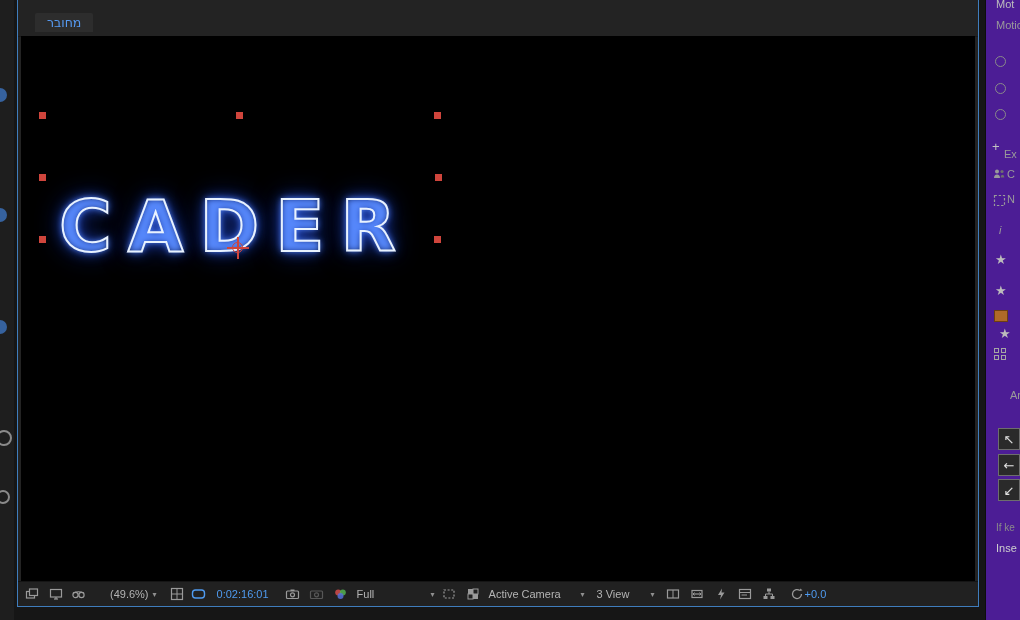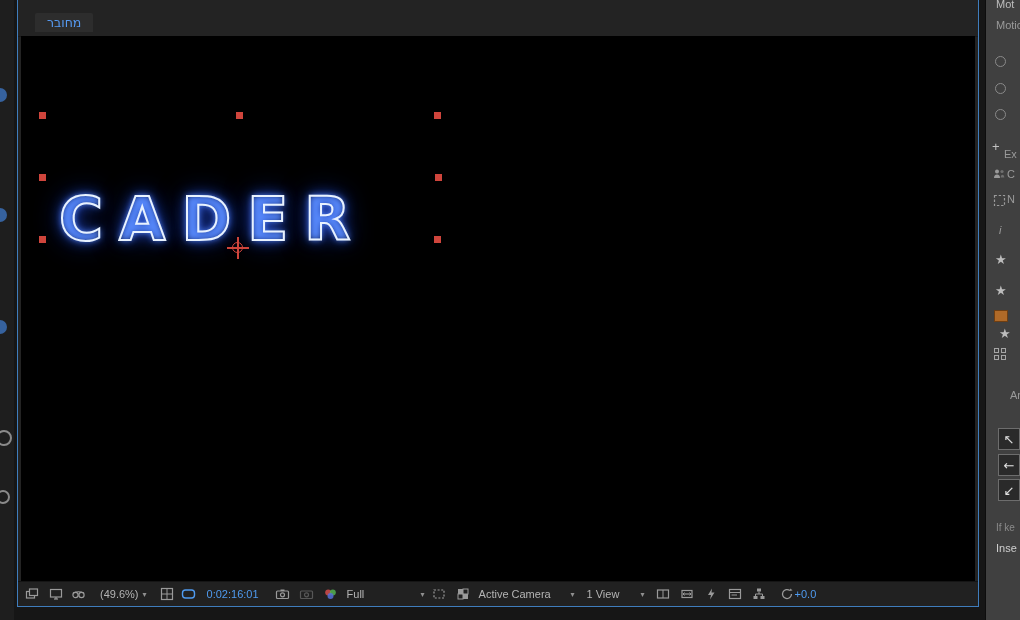--- a/index.html
+++ b/index.html
@@ -25,21 +25,21 @@
   .comp-tab-row{position:absolute;top:10px;left:0;right:0;height:26px;background:#232323;border-bottom:1px solid #1a1a1a;}
   .comp-name-tab{
     position:absolute;left:17px;top:3px;height:19px;padding:0 12px;background:#2d2d2d;
     color:#569af2;font-size:12.5px;line-height:19px;direction:rtl;border-radius:2px 2px 0 0;
     font-family:"DejaVu Sans",sans-serif;
   }
   
   .viewport{position:absolute;left:3px;top:36px;width:954px;height:545px;background:#000;overflow:hidden;}
   .neon-text{
     position:absolute;left:38px;top:148px;
-    font-family:"DejaVu Sans",sans-serif;font-weight:bold;font-size:60px;letter-spacing:16px;
+    font-family:"DejaVu Sans",sans-serif;font-weight:bold;font-size:72px;letter-spacing:16px;
     color:transparent;-webkit-text-stroke:2px #e8f2ff;
     text-shadow:0 0 6px rgba(90,140,255,.95),0 0 14px rgba(45,95,255,.75),0 0 28px rgba(25,65,225,.55);
     white-space:nowrap;
   }
   .handle{position:absolute;width:7px;height:7px;background:#cf453c;}
   .anchor-point{position:absolute;left:206px;top:201px;width:22px;height:22px;}
   .anchor-point .ring{position:absolute;left:5px;top:5px;width:11px;height:11px;border:1.5px solid #cf453c;border-radius:50%;box-sizing:border-box;}
   .anchor-point .hline{position:absolute;left:0;top:10px;width:22px;height:1.5px;background:#cf453c;}
   .anchor-point .vline{position:absolute;left:10px;top:0;width:1.5px;height:22px;background:#cf453c;}
   
@@ -47,21 +47,21 @@
     position:absolute;left:0;top:581px;width:100%;height:25px;background:#212121;border-top:1px solid #151515;
     display:flex;align-items:center;font-size:11px;color:#b4b4b4;box-sizing:border-box;
   }
   .tb-icon{display:inline-flex;align-items:center;justify-content:center;width:16px;height:16px;flex:0 0 auto;}
   .tb-text{white-space:nowrap;}
   .blue-txt{color:#4f9bf0;}
   .caret{font-family:"DejaVu Sans",sans-serif;font-size:8px;color:#8f8f8f;margin-left:4px;}
   .dd{display:inline-flex;align-items:center;justify-content:space-between;flex:0 0 auto;}
   svg{display:block;}
   
-  .right-panel{position:absolute;left:985px;top:0;width:35px;height:620px;background:#404040;border-left:1px solid #0d0d0d;box-sizing:border-box;overflow:hidden;}
+  .right-panel{position:absolute;left:985px;top:0;width:35px;height:620px;background:#4c1d95;border-left:1px solid #0d0d0d;box-sizing:border-box;overflow:hidden;}
   .rp-txt{position:absolute;left:10px;font-size:11px;color:#9a9a9a;white-space:nowrap;}
   .rp-radio{position:absolute;left:9px;width:11px;height:11px;border:1.5px solid #8a8a8a;border-radius:50%;box-sizing:border-box;}
   .rp-star{position:absolute;font-family:"DejaVu Sans",sans-serif;font-size:13px;color:#bcbcbc;}
   .rp-thumb{position:absolute;left:8px;width:14px;height:12px;background:#b06a28;border:1px solid #6e3e12;box-sizing:border-box;}
   .rp-grid-ic{position:absolute;left:8px;width:13px;height:13px;}
   .rp-grid-ic div{position:absolute;width:5px;height:5px;border:1px solid #a5a5a5;box-sizing:border-box;}
   .anchor-btn{
     position:absolute;left:12px;width:22px;height:22px;background:#2a2a2a;border:1px solid #6d6d6d;
     box-sizing:border-box;color:#e0e0e0;font-family:"DejaVu Sans",sans-serif;font-size:13px;
     display:flex;align-items:center;justify-content:center;
@@ -118,21 +118,21 @@
           <line x1="7" y1="10" x2="7" y2="12" stroke="#9a9a9a" stroke-width="1.2"></line>
         </svg>
     </span>
     <span class="tb-icon" style="margin-left:6px">
       <svg width="15" height="14" viewBox="0 0 15 14">
           <circle cx="4.5" cy="8" r="2.6" fill="none" stroke="#9a9a9a" stroke-width="1.2"></circle>
           <circle cx="10.5" cy="8" r="2.6" fill="none" stroke="#9a9a9a" stroke-width="1.2"></circle>
           <path d="M2 6 Q7.5 3.5 13 6" fill="none" stroke="#9a9a9a" stroke-width="1.2"></path>
         </svg>
     </span>
-    <span class="dd" style="margin-left:14px">
+    <span class="dd" style="margin-left:24px">
       <span class="tb-text">(49.6%)</span>
       <span class="caret">▾</span>
     </span>
     <span class="tb-icon" style="margin-left:12px">
       <svg width="14" height="14" viewBox="0 0 14 14">
           <rect x="1.5" y="1.5" width="11" height="11" fill="none" stroke="#9a9a9a" stroke-width="1.2"></rect>
           <line x1="7" y1="1.5" x2="7" y2="12.5" stroke="#9a9a9a" stroke-width="1"></line>
           <line x1="1.5" y1="7" x2="12.5" y2="7" stroke="#9a9a9a" stroke-width="1"></line>
         </svg>
     </span>
@@ -177,21 +177,21 @@
           <rect x="7" y="7" width="5" height="5" fill="#9a9a9a"></rect>
           <rect x="7" y="2" width="5" height="5" fill="none" stroke="#9a9a9a" stroke-width="1"></rect>
           <rect x="2" y="7" width="5" height="5" fill="none" stroke="#9a9a9a" stroke-width="1"></rect>
         </svg>
     </span>
     <span class="dd" style="margin-left:8px;width:96px">
       <span class="tb-text">Active Camera</span>
       <span class="caret">▾</span>
     </span>
     <span class="dd" style="margin-left:12px;width:58px">
-      <span class="tb-text">1 View</span>
+      <span class="tb-text">3 View</span>
       <span class="caret">▾</span>
     </span>
     <span class="tb-icon" style="margin-left:10px">
       <svg width="14" height="14" viewBox="0 0 14 14">
           <rect x="1.5" y="3" width="11" height="8" fill="none" stroke="#9a9a9a" stroke-width="1.2"></rect>
           <line x1="7" y1="3" x2="7" y2="11" stroke="#9a9a9a" stroke-width="1"></line>
         </svg>
     </span>
     <span class="tb-icon" style="margin-left:8px">
       <svg width="14" height="14" viewBox="0 0 14 14">

